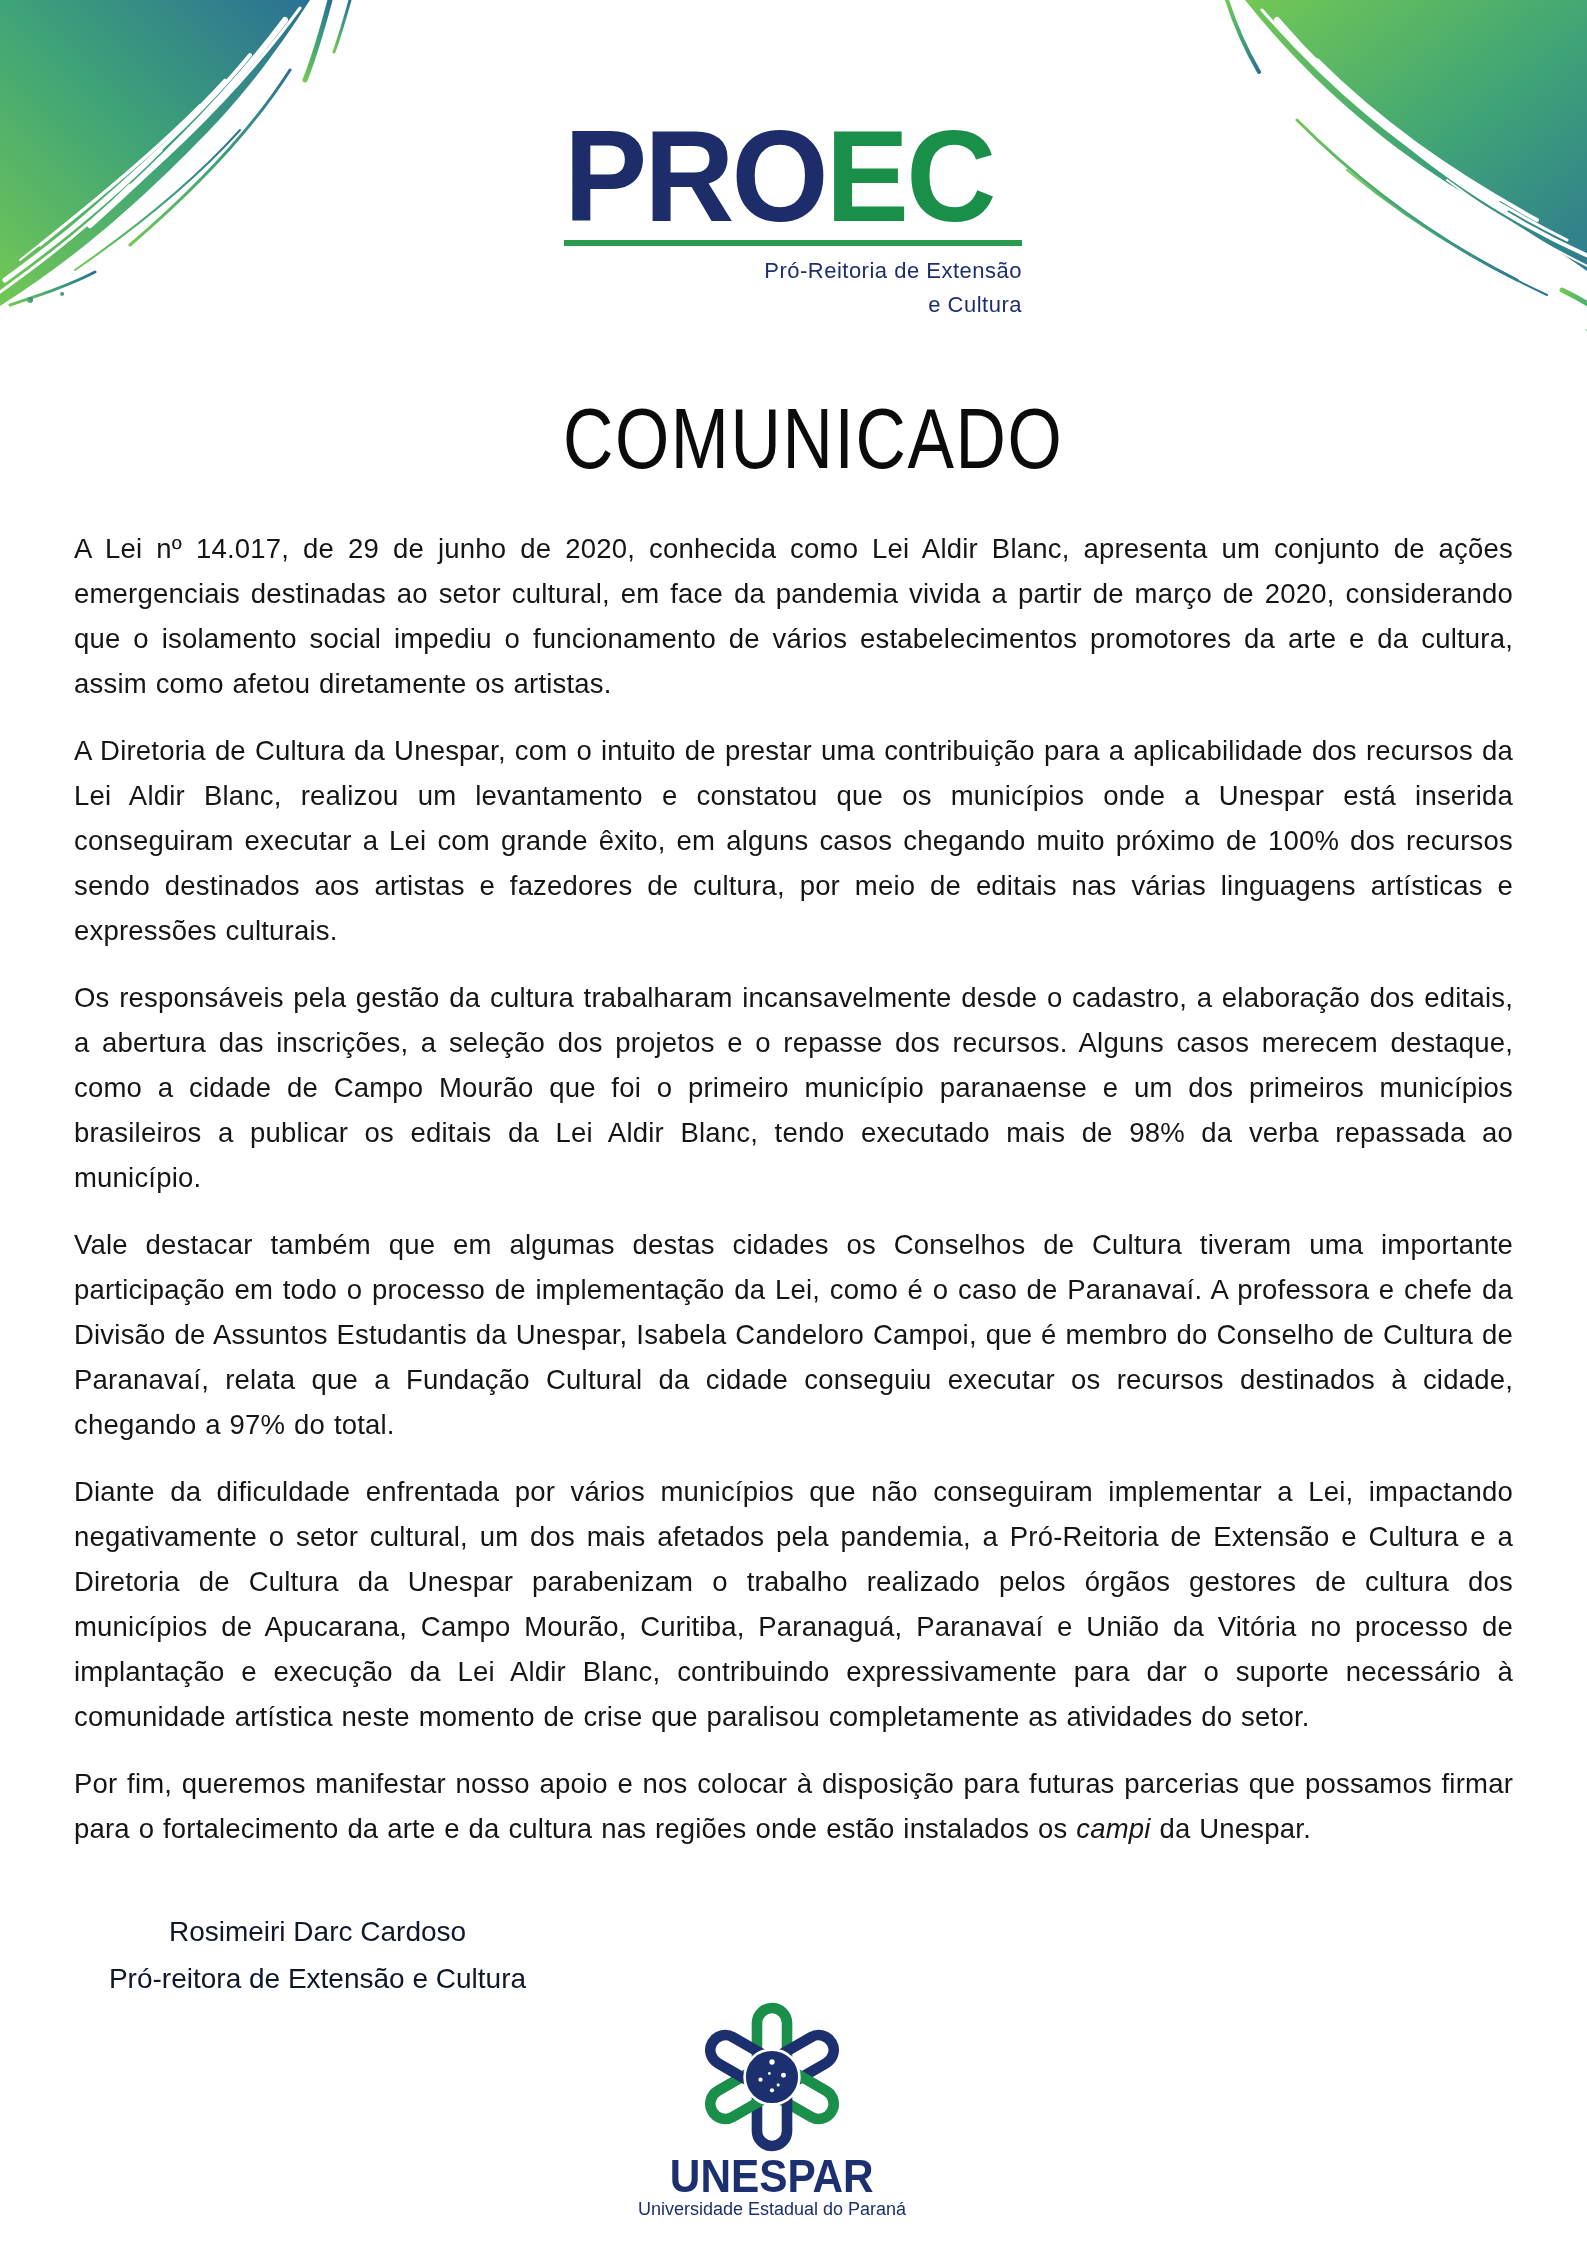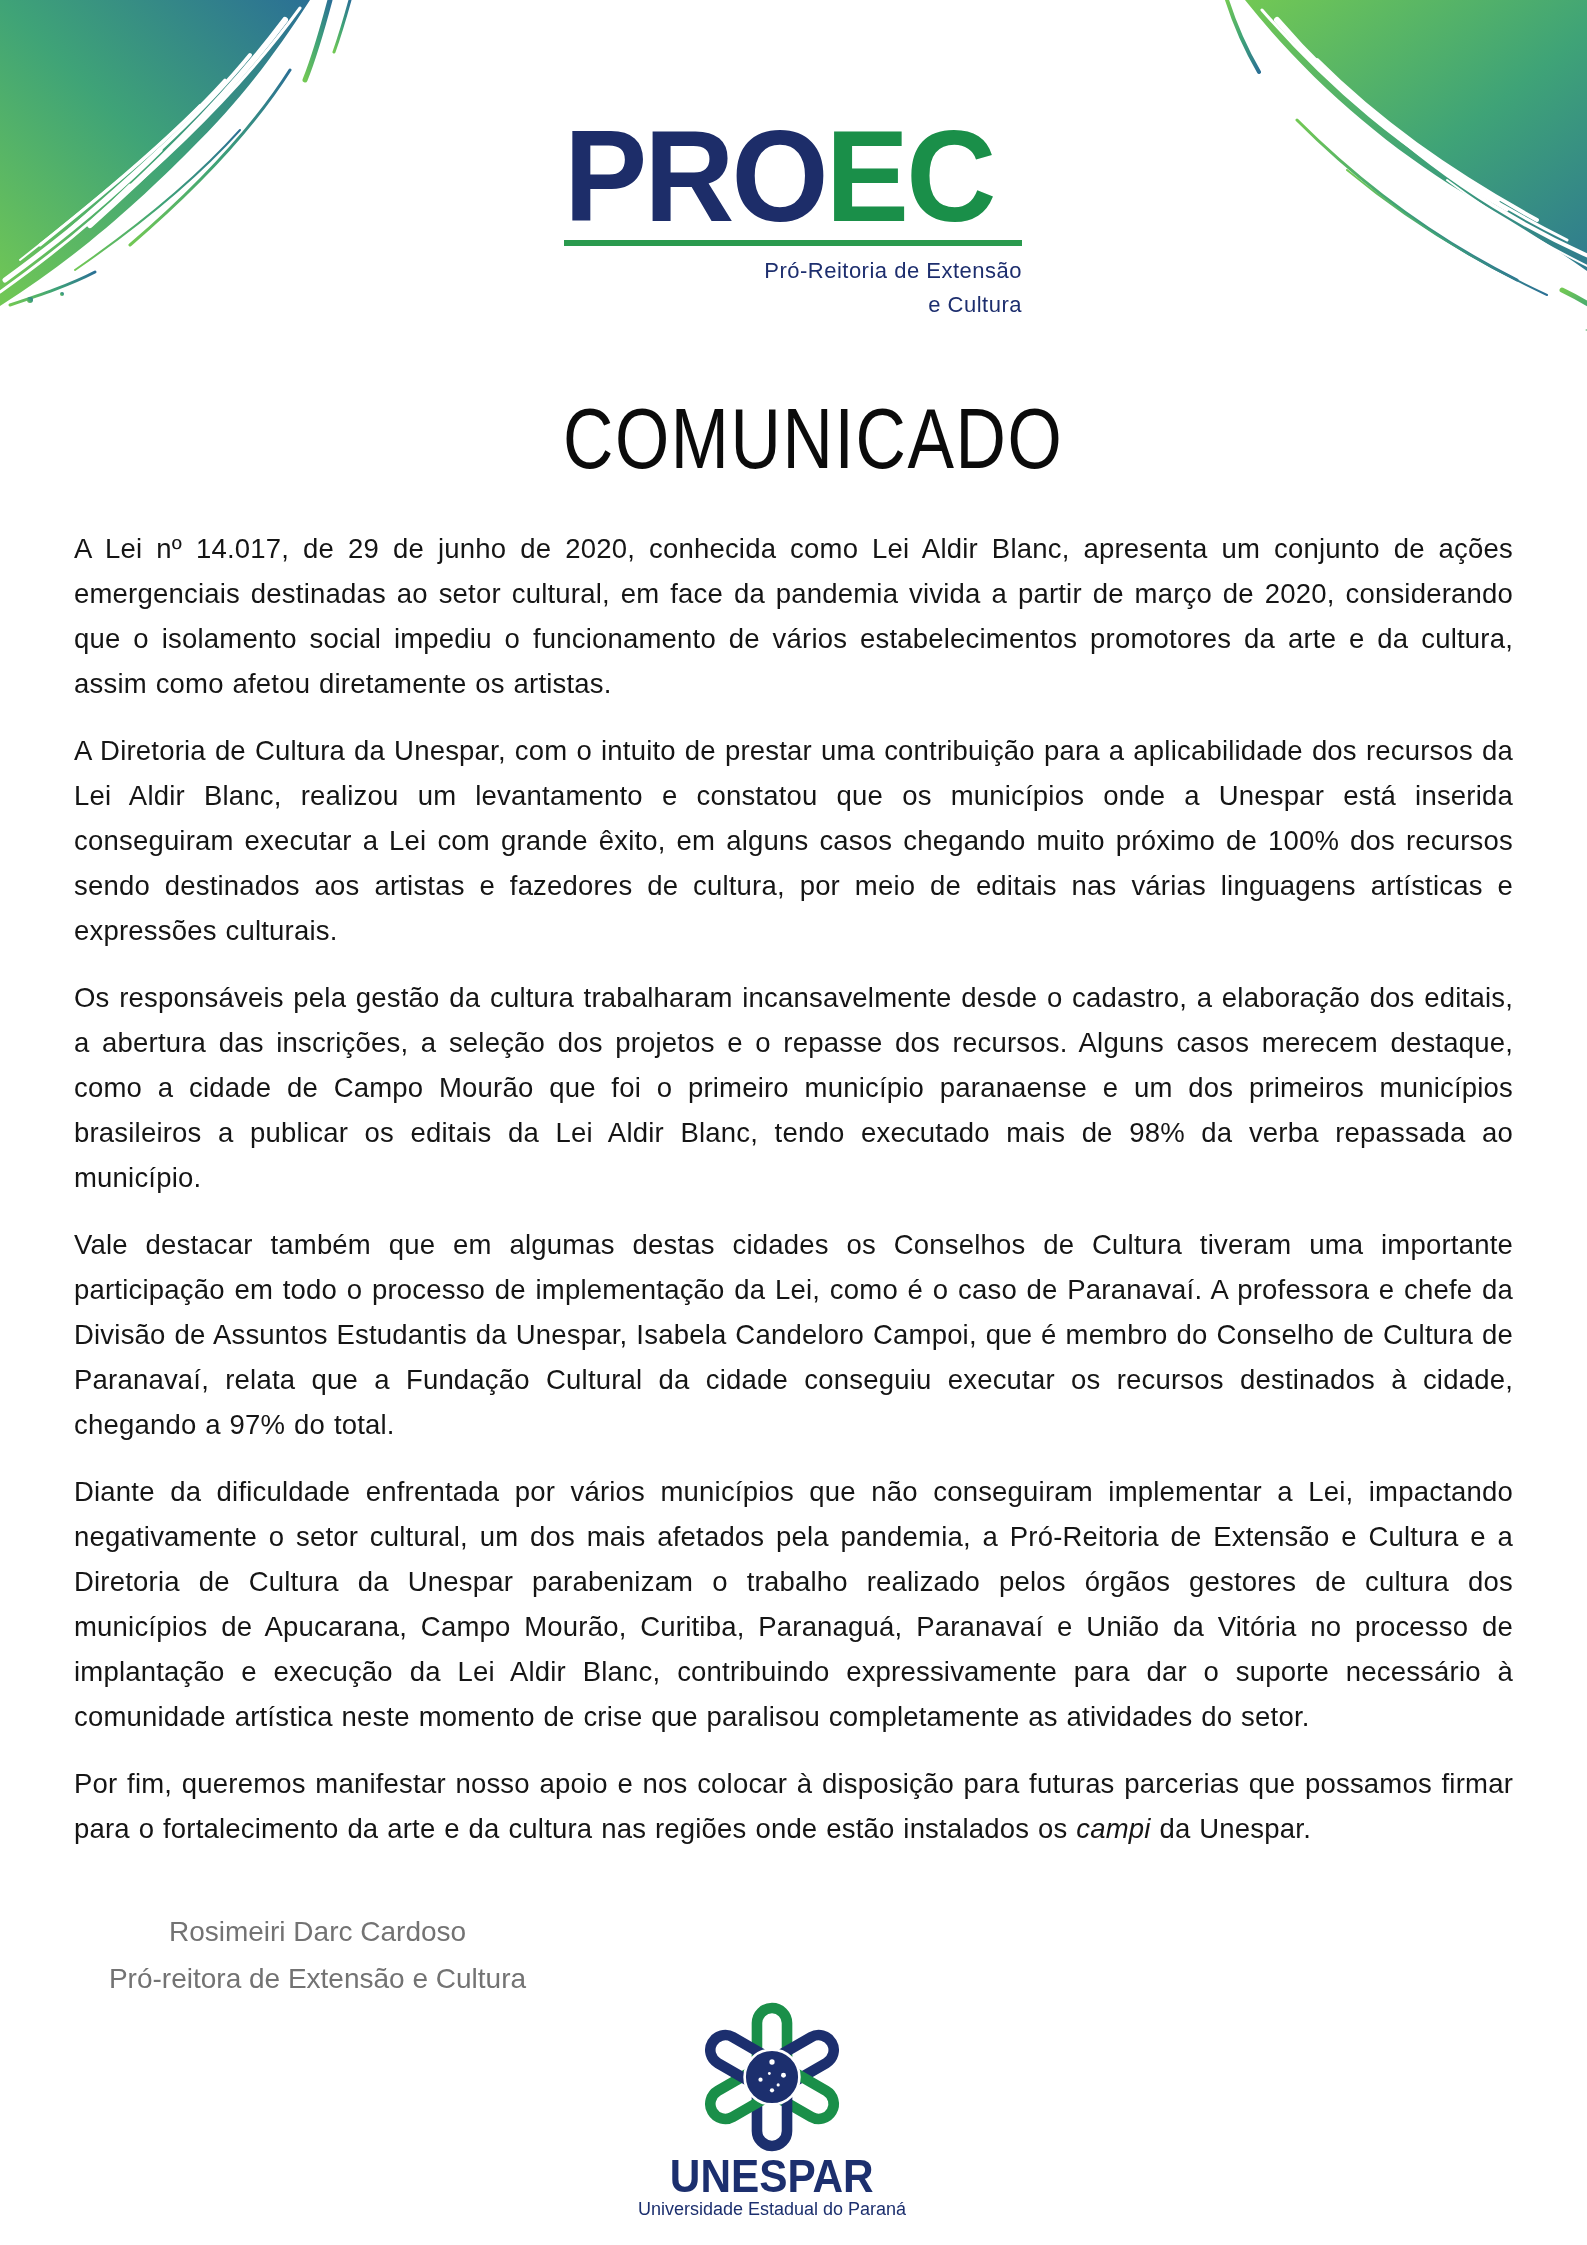--- a/index.html
+++ b/index.html
@@ -82,21 +82,21 @@
   .body-text p { margin: 0 0 22px 0; text-align: justify; }
   .body-text i { font-style: italic; }
 
   
   .signature {
     position: absolute;
     top: 1908px;
     text-align: center;
     font-size: 28px;
     line-height: 47px;
-    color: #737373;
+    color: #0f172a;
   }
   .signature.left  { left: 70px;  width: 495px; }
   .signature.right { left: 1010px; width: 502px; }
 
   
   .unespar { position: absolute; left: 562px; width: 420px; top: 2001px; text-align: center; }
   .unespar-emblem { display: block; margin: 0 auto; }
   .unespar-wordmark {
     display: inline-block;
     font-size: 46px;

